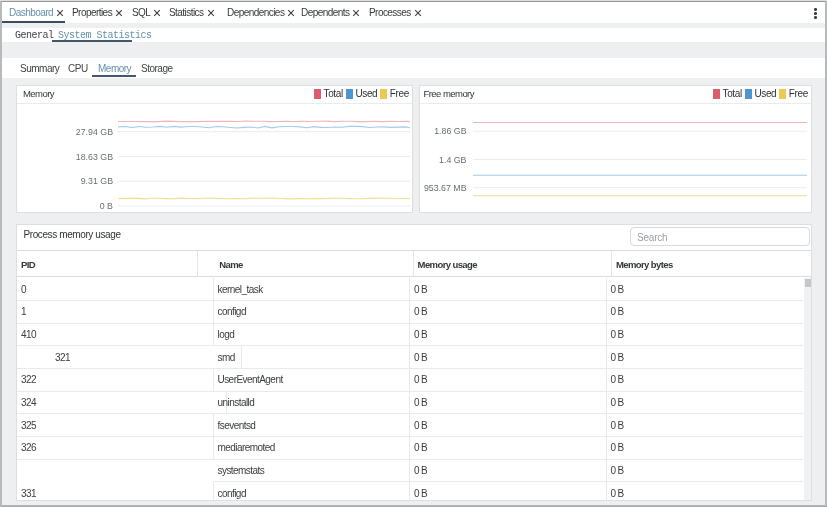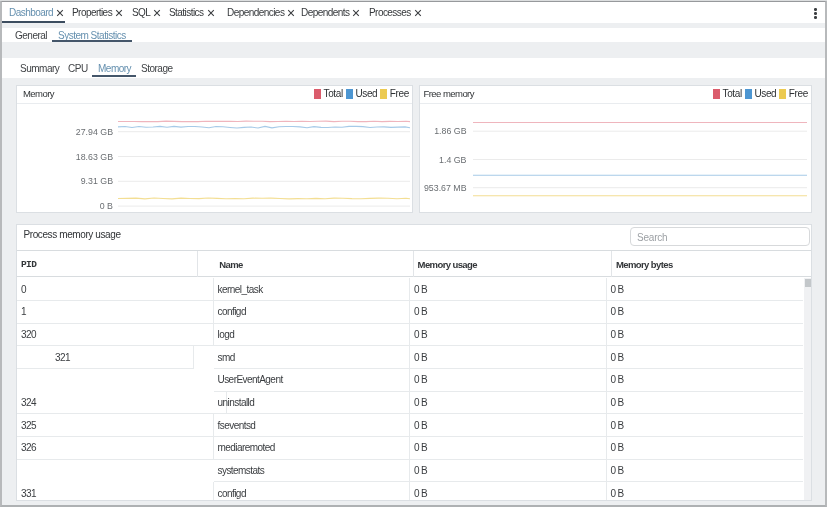--- a/index.html
+++ b/index.html
@@ -12,21 +12,21 @@
 
 #tabbar { left:0; top:0; width:823px; height:21px; background:#fff; }
 .tab { position:absolute; top:0; height:21px; display:flex; align-items:center;
   font-size:10px; letter-spacing:-0.55px; color:#36393c; white-space:nowrap; }
 .tab svg { margin-left:3px; }
 .tab.active { color:#6590af; }
 #tab-underline { left:0; top:19px; width:63px; height:2px; background:#3c4d5f; }
 #dots { left:812px; top:6px; width:3px; height:11px; }
 #dots i { position:absolute; left:0; width:2.5px; height:2.5px; background:#3b3e41; border-radius:50%; }
 
-#bar2 { left:0; top:26px; width:823px; height:14px; background:#fff; }
+#bar2 { left:0; top:26px; width:823px; height:14px; background:#fff;font-family:Liberation Mono, monospace; }
 #bar3 { left:0; top:56px; width:823px; height:20px; background:#fff; }
 .t2 { position:absolute; top:0; height:100%; display:flex; align-items:center;
   font-size:10px; letter-spacing:-0.5px; color:#404346; white-space:nowrap; }
 .t2.active { color:#6590af; }
 .ul2 { position:absolute; height:2px; background:#44566a; }
 
 .panel { position:absolute; background:#fff; border:1px solid #dbdfe3; }
 .phead { position:absolute; left:0; top:0; right:0; height:18px; border-bottom:1px solid #e9ecef;
   display:flex; align-items:center; }
 .ptitle { font-size:9.5px; letter-spacing:-0.55px; color:#2f3235; margin-left:6px; position:relative; top:-1px; }
@@ -158,51 +158,52 @@
   </svg>
 </div>
 
 <div class="panel" style="left:14px; top:222px; width:796px; height:277px;">
   <div id="ptitle2">Process memory usage</div>
   <div id="search">
           <span>Search</span>
         </div>
   <div id="grid">
     <div class="hrow">
-      <div class="hcell" style="left:0; width:181px;font-family:Liberation Mono, monospace;">PID</div>
+      <div class="hcell" style="left:0; width:181px;">PID</div>
       <div class="hcell" style="left:198.3px; width:198.3px;">Name</div>
       <div class="hcell" style="left:396.6px; width:198.3px;text-align:right;">Memory usage</div>
       <div class="hcell" style="left:594.9px; width:201.1px; border-right:none;">Memory bytes</div>
     </div>
     <div id="rows">
 <div class="row" style="top:27.00px;">
               <div class="cell" style="left:0;width:196.5px;">0</div>
               <div class="cell" style="left:196.5px;width:196.5px;">kernel_task</div>
               <div class="cell" style="left:393.0px;width:196.5px;">0 B</div>
               <div class="cell" style="left:589.5px;width:196.5px;border-right:none;">0 B</div>
             </div>
 <div class="row" style="top:49.67px;">
               <div class="cell" style="left:0;width:196.5px;">1</div>
               <div class="cell" style="left:196.5px;width:196.5px;">configd</div>
               <div class="cell" style="left:393.0px;width:196.5px;">0 B</div>
               <div class="cell" style="left:589.5px;width:196.5px;border-right:none;">0 B</div>
             </div>
 <div class="row" style="top:72.34px;">
-              <div class="cell" style="left:0;width:196.5px;">320</div>
+              <div class="cell" style="left:0;width:196.5px;">410</div>
               <div class="cell" style="left:196.5px;width:196.5px;">logd</div>
               <div class="cell" style="left:393.0px;width:196.5px;">0 B</div>
               <div class="cell" style="left:589.5px;width:196.5px;border-right:none;">0 B</div>
             </div>
 <div class="row" style="top:95.01px;">
-              <div class="cell" style="left:0;width:177px;padding-left:38px;">321</div>
+              <div class="cell" style="left:0;width:225px;padding-left:38px;">321</div>
               <div class="cell" style="left:196.5px;width:196.5px;">smd</div>
               <div class="cell" style="left:393.0px;width:196.5px;">0 B</div>
               <div class="cell" style="left:589.5px;width:196.5px;border-right:none;">0 B</div>
             </div>
 <div class="row" style="top:117.68px;">
+              <div class="cell" style="left:0;width:196.5px;">322</div>
               <div class="cell" style="left:196.5px;width:196.5px;">UserEventAgent</div>
               <div class="cell" style="left:393.0px;width:196.5px;">0 B</div>
               <div class="cell" style="left:589.5px;width:196.5px;border-right:none;">0 B</div>
             </div>
 <div class="row" style="top:140.35px;">
               <div class="cell" style="left:0;width:210px;">324</div>
               <div class="cell" style="left:196.5px;width:196.5px;">uninstalld</div>
               <div class="cell" style="left:393.0px;width:196.5px;">0 B</div>
               <div class="cell" style="left:589.5px;width:196.5px;border-right:none;">0 B</div>
             </div>

